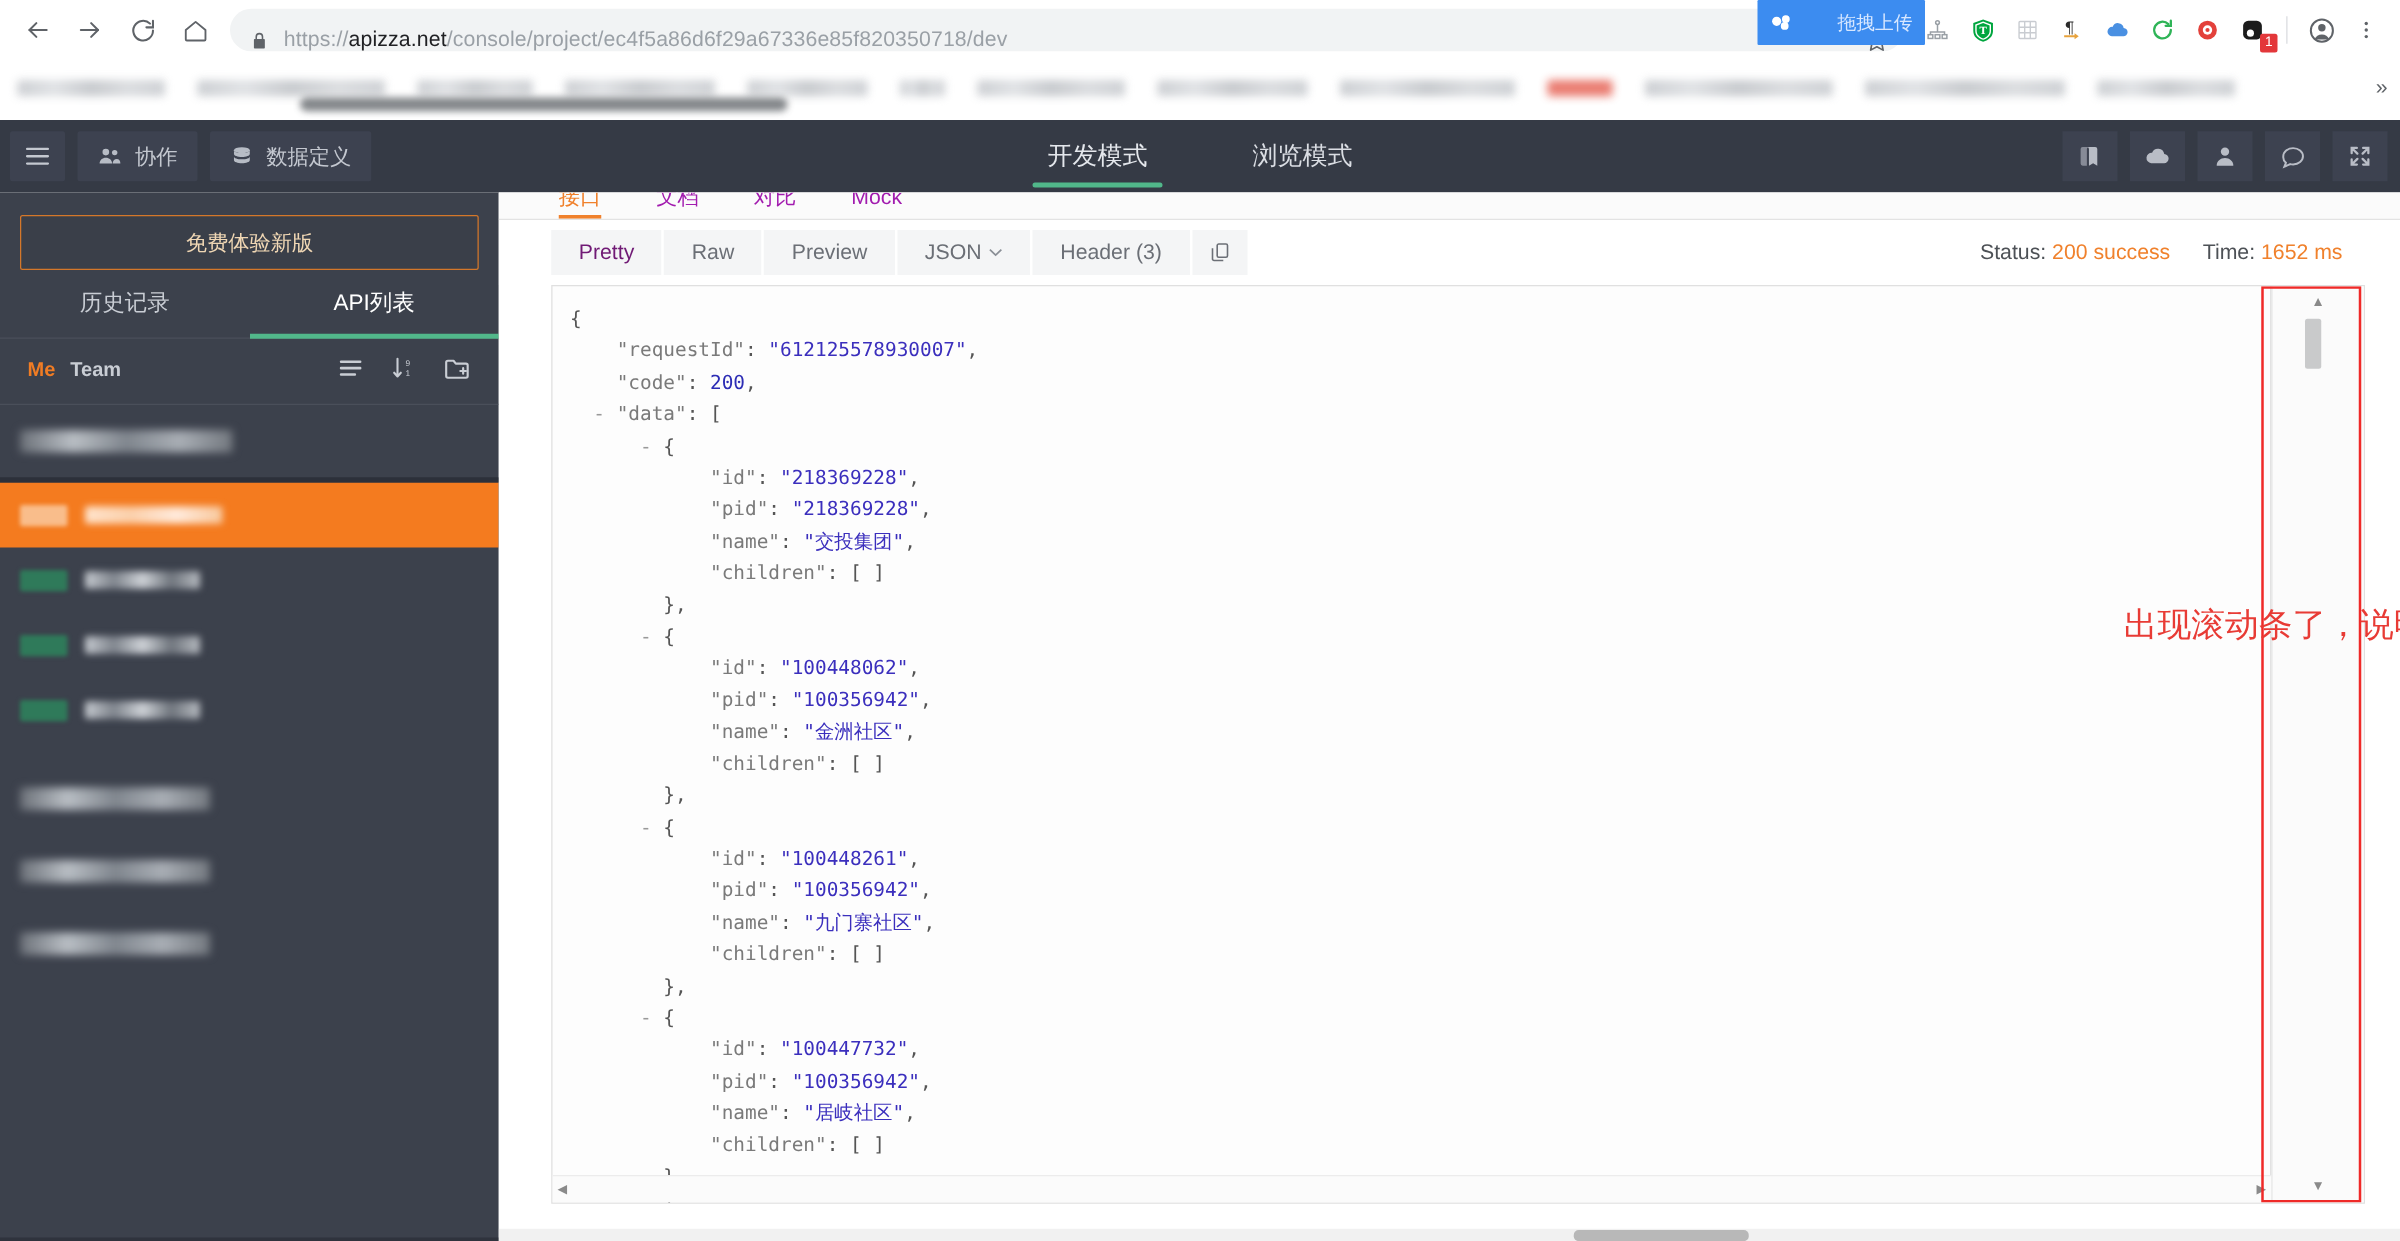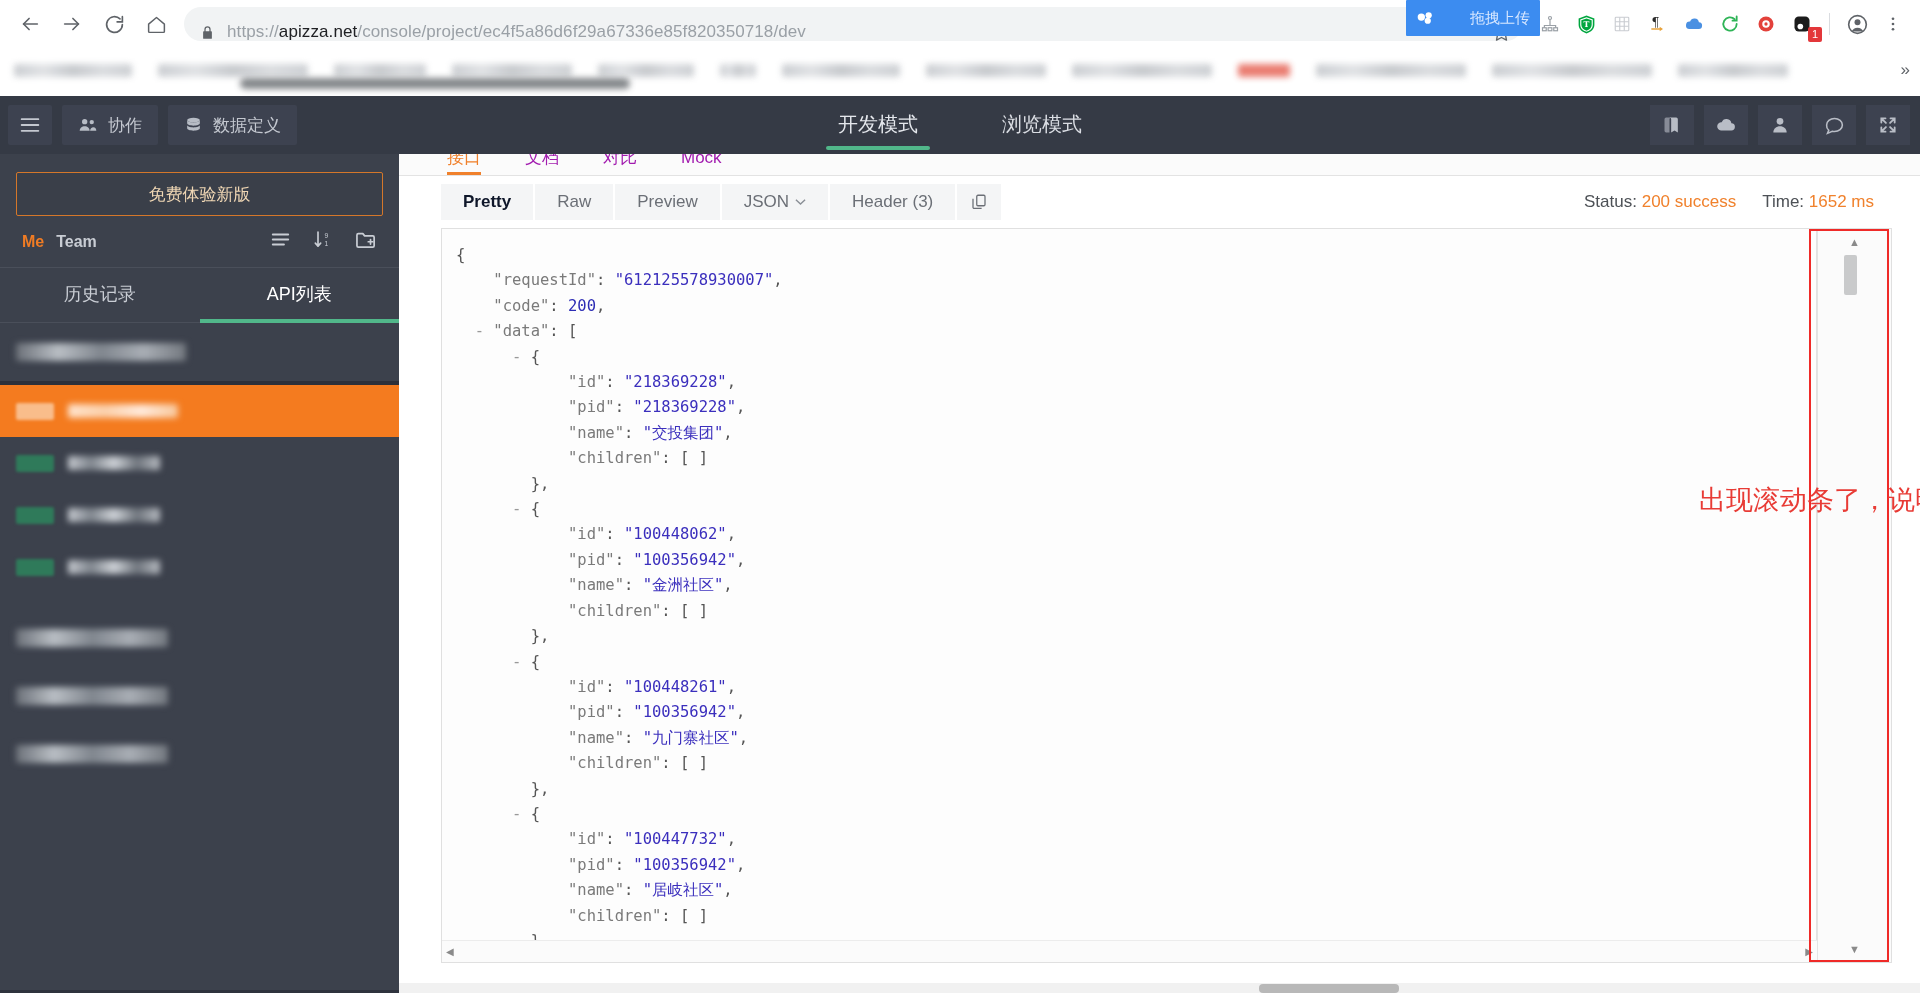--- a/index.html
+++ b/index.html
@@ -140,21 +140,21 @@
   #req-tabs {
     height: 22px; background: #fbfbfb; border-bottom: 1px solid #e3e3e3;
     display: flex; align-items: flex-end; gap: 44px; padding-left: 48px; overflow: hidden;
   }
   .req-tab { font-size: 17px; color: #a21caf; position: relative; height: 22px; line-height: 10px; overflow: hidden; }
   .req-tab.active { color: #f0812c; text-align: center; }
   .req-tab.active::after { content:""; position:absolute; left:-8px; right:-8px; bottom:0; height:3px; background:#f0812c; }
 
   #resp-toolbar { height: 52px; display: flex; align-items: center; padding: 0 0 0 42px; gap: 0; position: relative; background:#fff;}
   .tb-btn { height: 36px; display: flex; align-items: center; padding: 0 22px; font-size: 17px; color: #6b6f76; background: #f4f5f6; margin-right: 2px; gap: 6px; }
-  .tb-btn.active { color: #0f172a; font-weight: bold; }
+  .tb-btn.active { color: #701a75; }
   #tb-copy { width: 44px; justify-content: center; padding: 0; }
 
   #resp-meta { margin-left: auto; display: flex; align-items: flex-start; gap: 26px; padding-right: 46px; font-size: 17px; color: #4d5156; }
   .meta-val { color: #f0812c; }
 
   #resp-body {
     position: absolute; left: 42px; right: 28px; top: 74px; bottom: 30px;
     border: 1px solid #e0e0e0; background: #fdfdfd; overflow: hidden;
   }
   #json-view {
@@ -411,20 +411,25 @@
       </div>
     </div>
   </div>
 
   <div id="app-body">
 
     <div id="sidebar">
       <div id="trial-btn">免费体验新版</div>
 
 
+
+      <div id="list-tabs">
+        <div class="list-tab">历史记录</div>
+        <div class="list-tab active">API列表</div>
+      </div>
 
       <div id="owner-row">
         <span id="owner-me">Me</span>
         <span id="owner-team">Team</span>
         <span id="owner-tools">
           <span>
             <svg width="21" height="17" viewBox="0 0 24 20" stroke="#c9cdd4" stroke-width="2.4" stroke-linecap="round">
                 <path d="M3 4h18M3 10h18M3 16h13"></path>
               </svg>
           </span>
@@ -435,25 +440,20 @@
                 <text x="16" y="19" font-size="8" fill="#c9cdd4" font-family="Liberation Sans, sans-serif" text-anchor="middle">1</text>
               </svg>
           </span>
           <span>
             <svg width="22" height="19" viewBox="0 0 24 21" fill="none" stroke="#c9cdd4" stroke-width="1.9" stroke-linejoin="round">
                 <path d="M2 5.5A1.5 1.5 0 0 1 3.5 4h5L10.5 6.5h9A1.5 1.5 0 0 1 21 8v9.5a1.5 1.5 0 0 1-1.5 1.5h-16A1.5 1.5 0 0 1 2 17.5z"></path>
                 <path d="M17 10.5v5M14.5 13h5" stroke-linecap="round"></path>
               </svg>
           </span>
         </span>
-      </div>
-
-      <div id="list-tabs">
-        <div class="list-tab">历史记录</div>
-        <div class="list-tab active">API列表</div>
       </div>
 
       <div id="api-list">
         <div class="folder-row">
           <div class="fold-blur" style="width:170px"></div>
         </div>
         <div class="sep-dark"></div>
 
         <div class="api-row sel">
           <span class="tag sel"></span>

